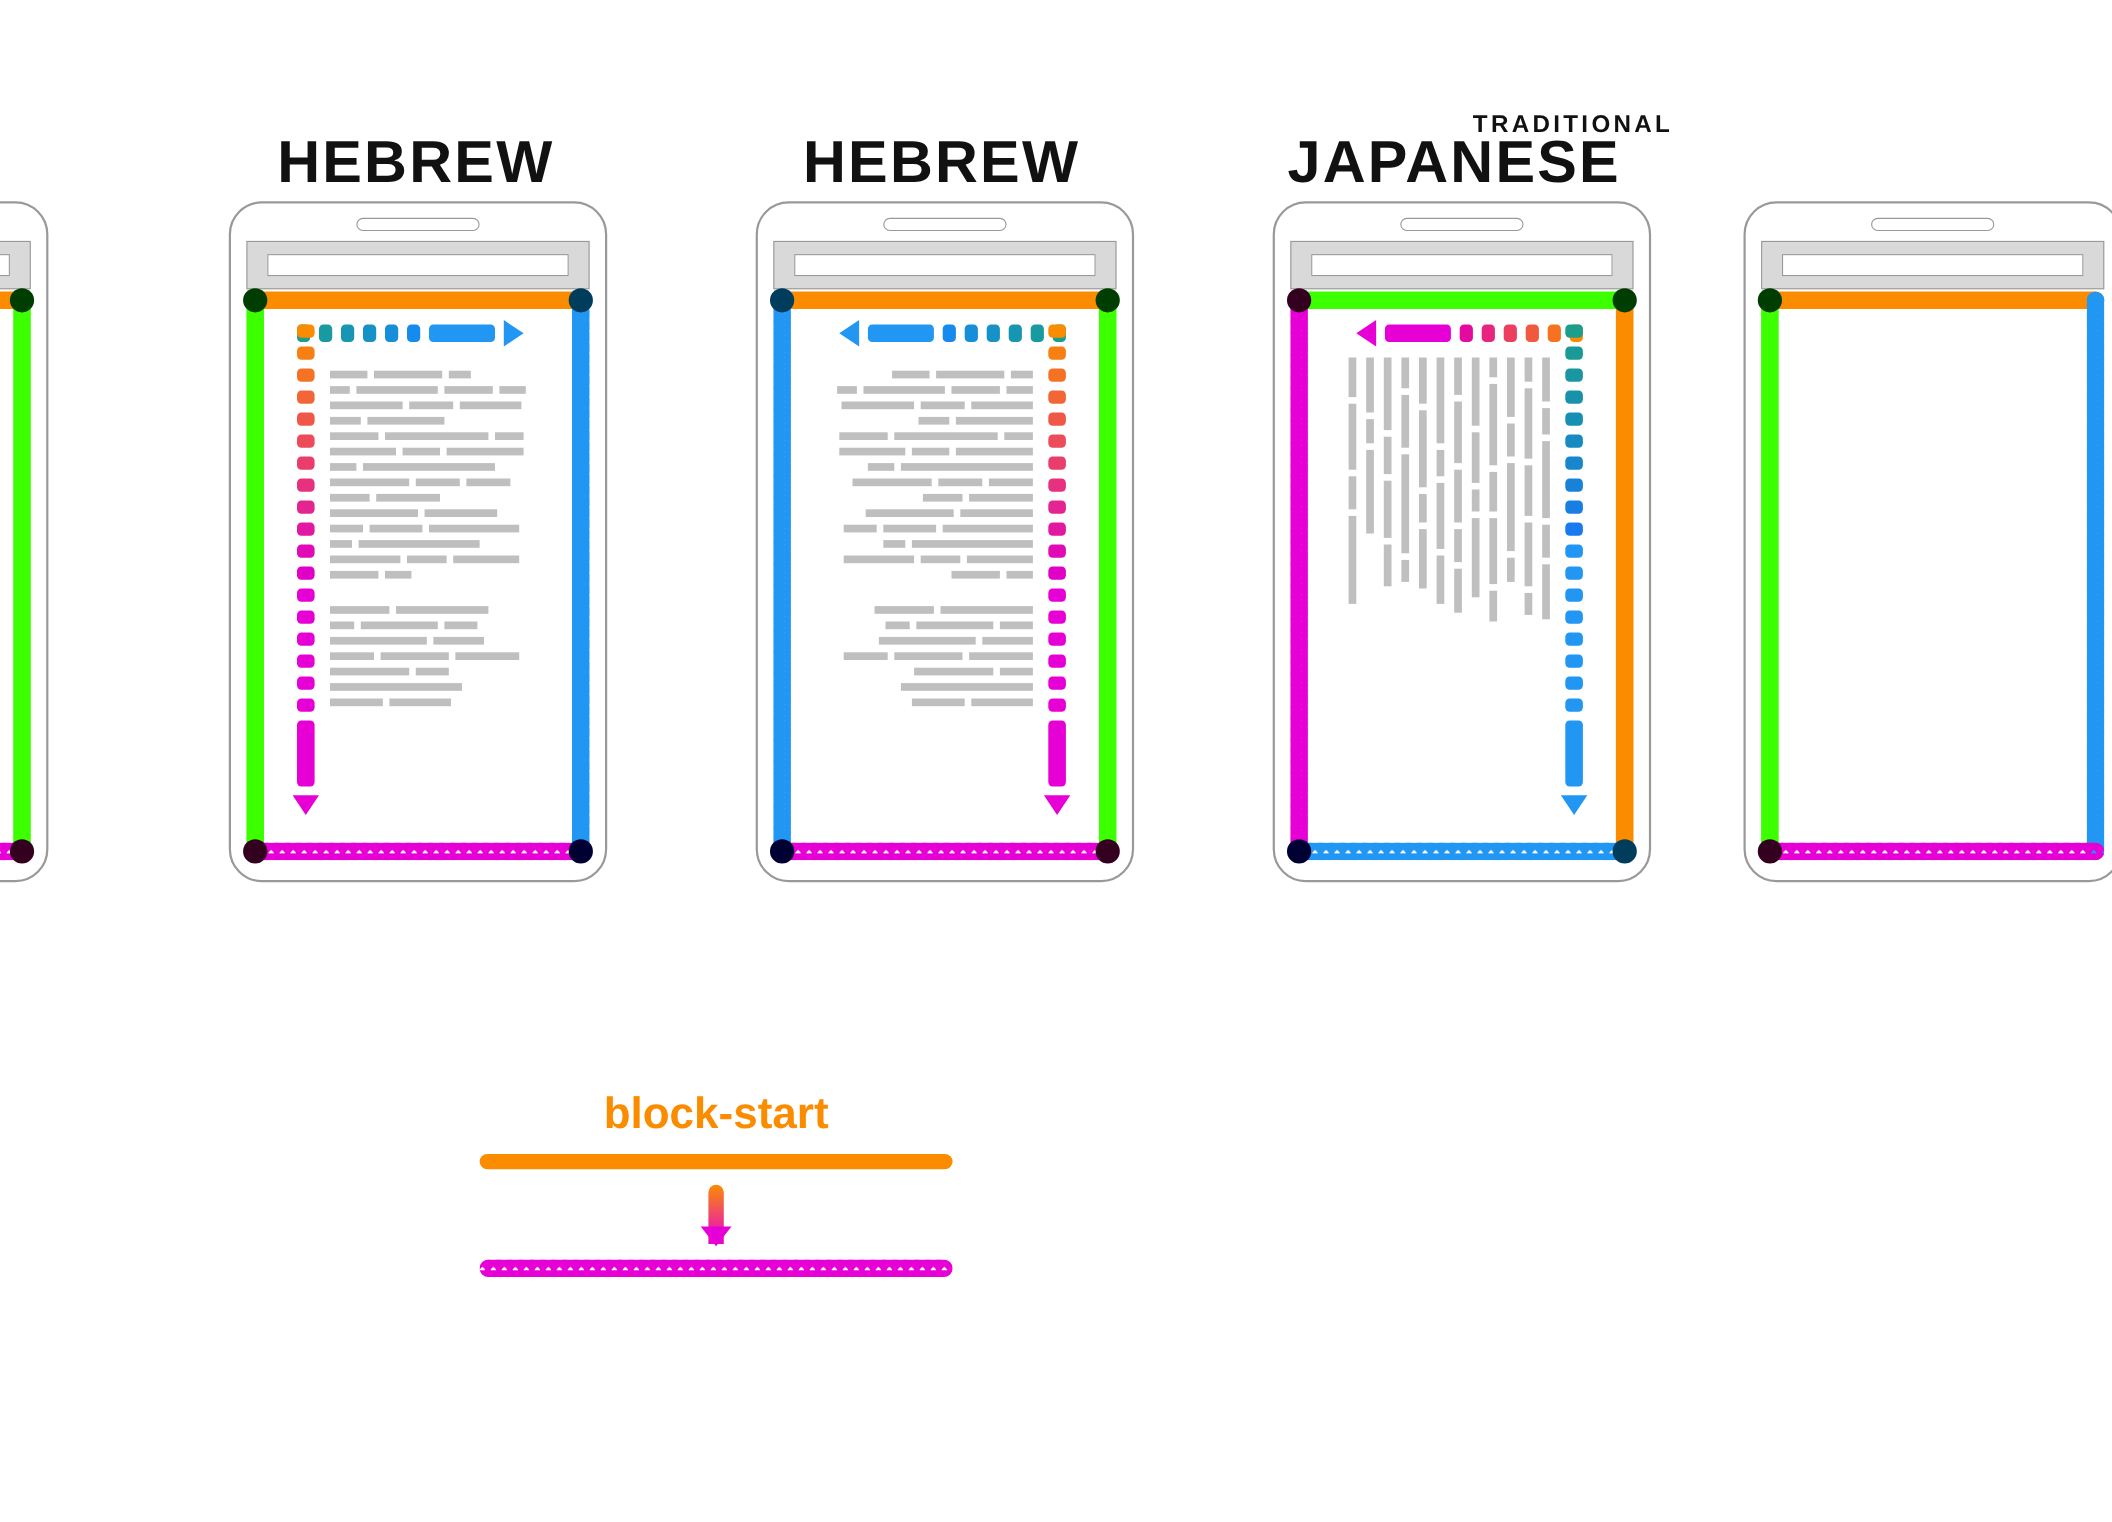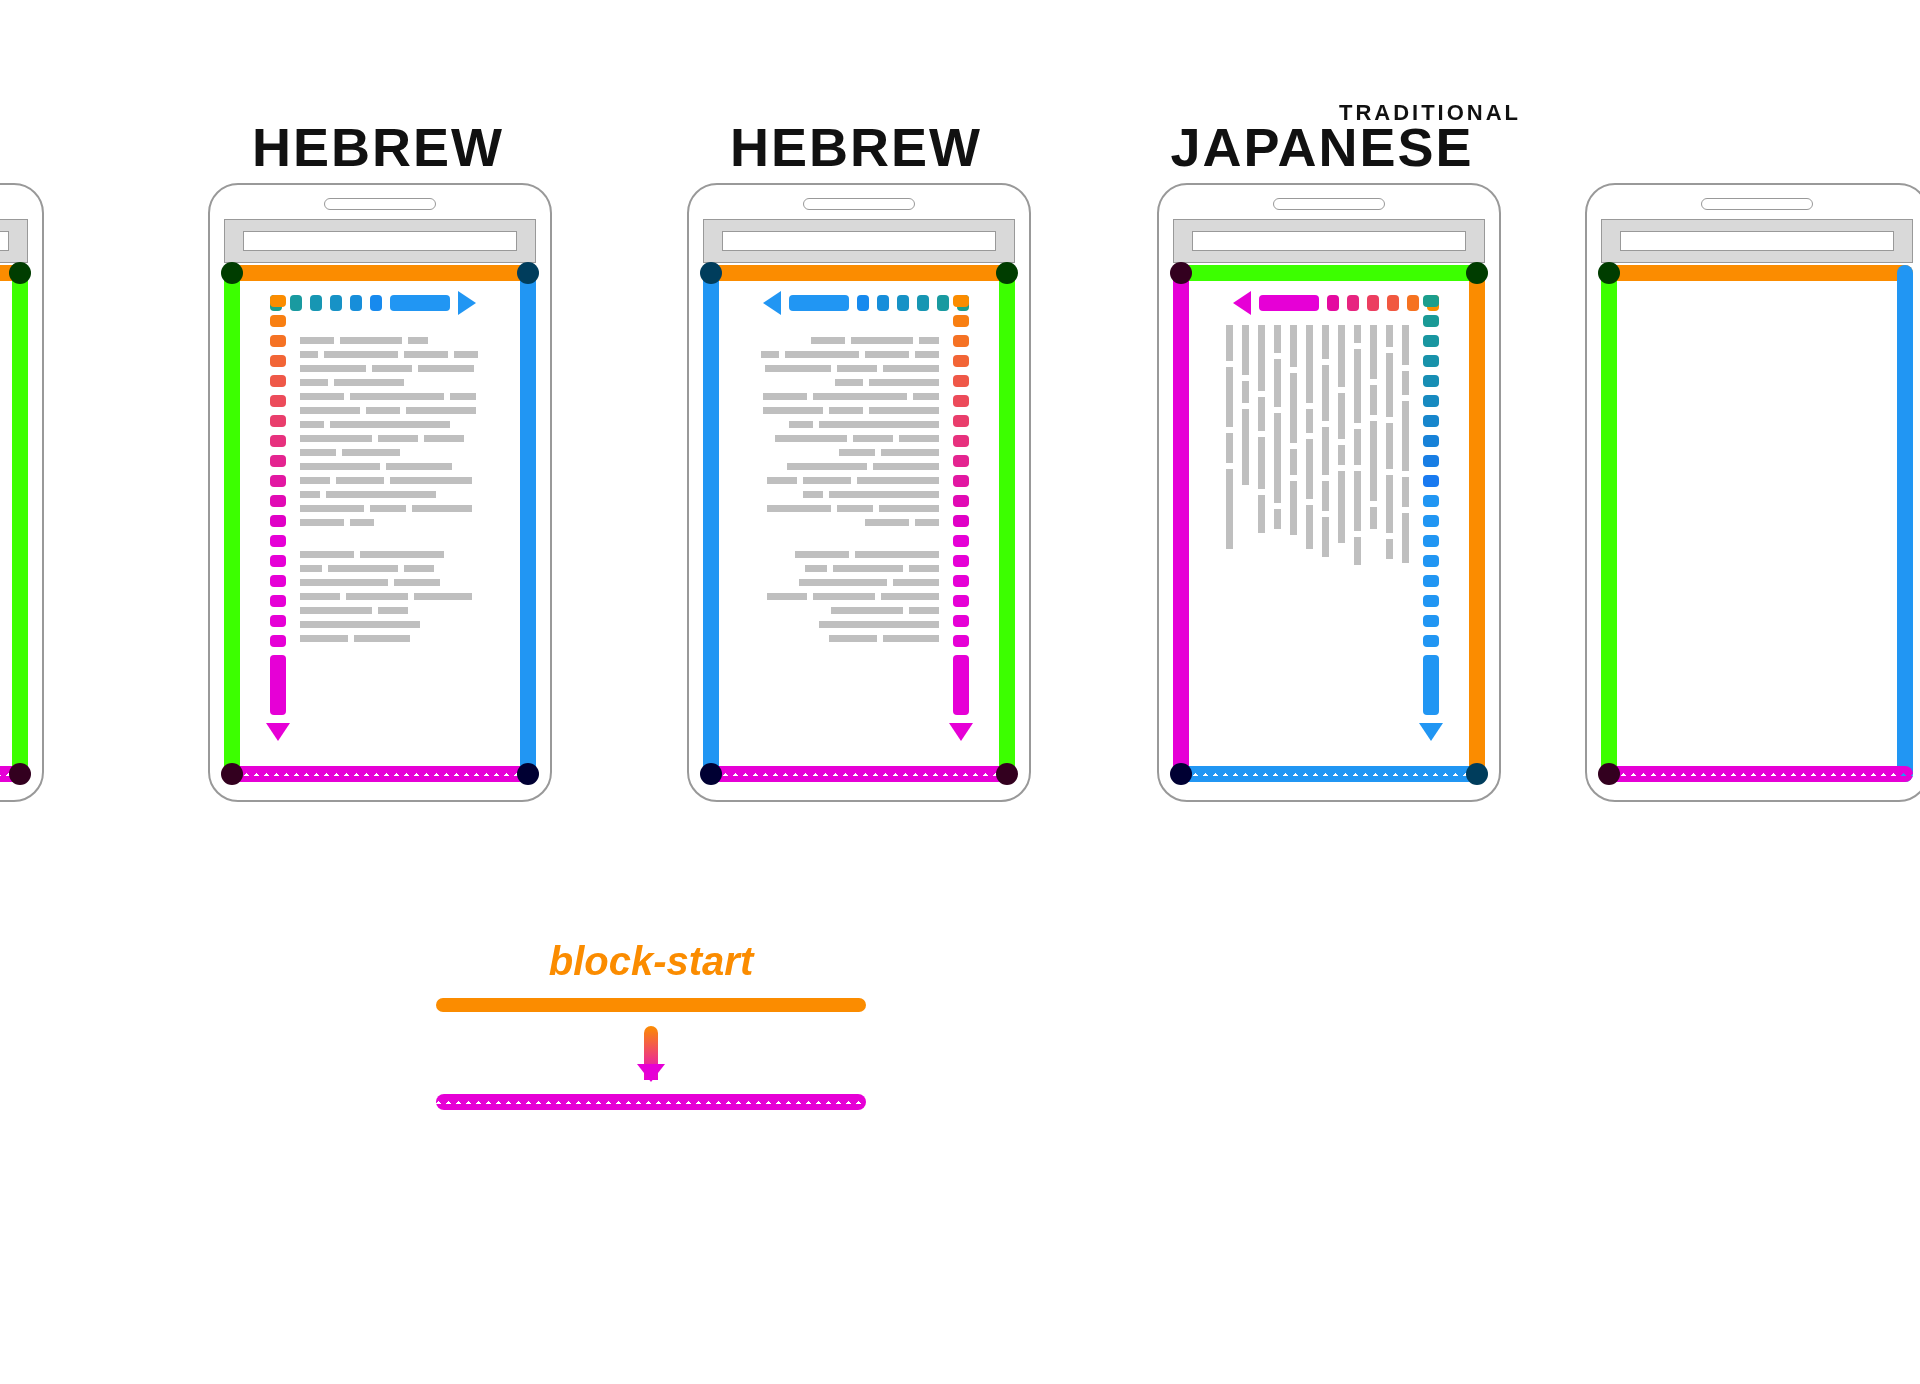--- a/index.html
+++ b/index.html
@@ -111,21 +111,21 @@
   .arrowL{border-width:12px 18px 12px 0;border-right-color:currentColor;}
   .arrowD{border-width:18px 12px 0 12px;border-top-color:currentColor;}
 
   
   .para{position:absolute;display:flex;gap:6px;}
   .para.h{height:7px;} .para.h span{height:7px;background:var(--grey);}
   .para.v{width:7px;flex-direction:column;} .para.v span{width:7px;background:var(--grey);}
 
   
   .legend{
-    position:absolute;top:939px;width:430px;font-style:italic;
+    position:absolute;top:990px;width:430px;
   }
   .legend .lab{
     font-size:40px;font-weight:800;text-align:center;
   }
   .legend .bar{
     height:14px;border-radius:7px;margin:14px 0;width:100%;
   }
   .legend .zig{
     background-image:
       linear-gradient(45deg,transparent 4px,currentColor 4px),

